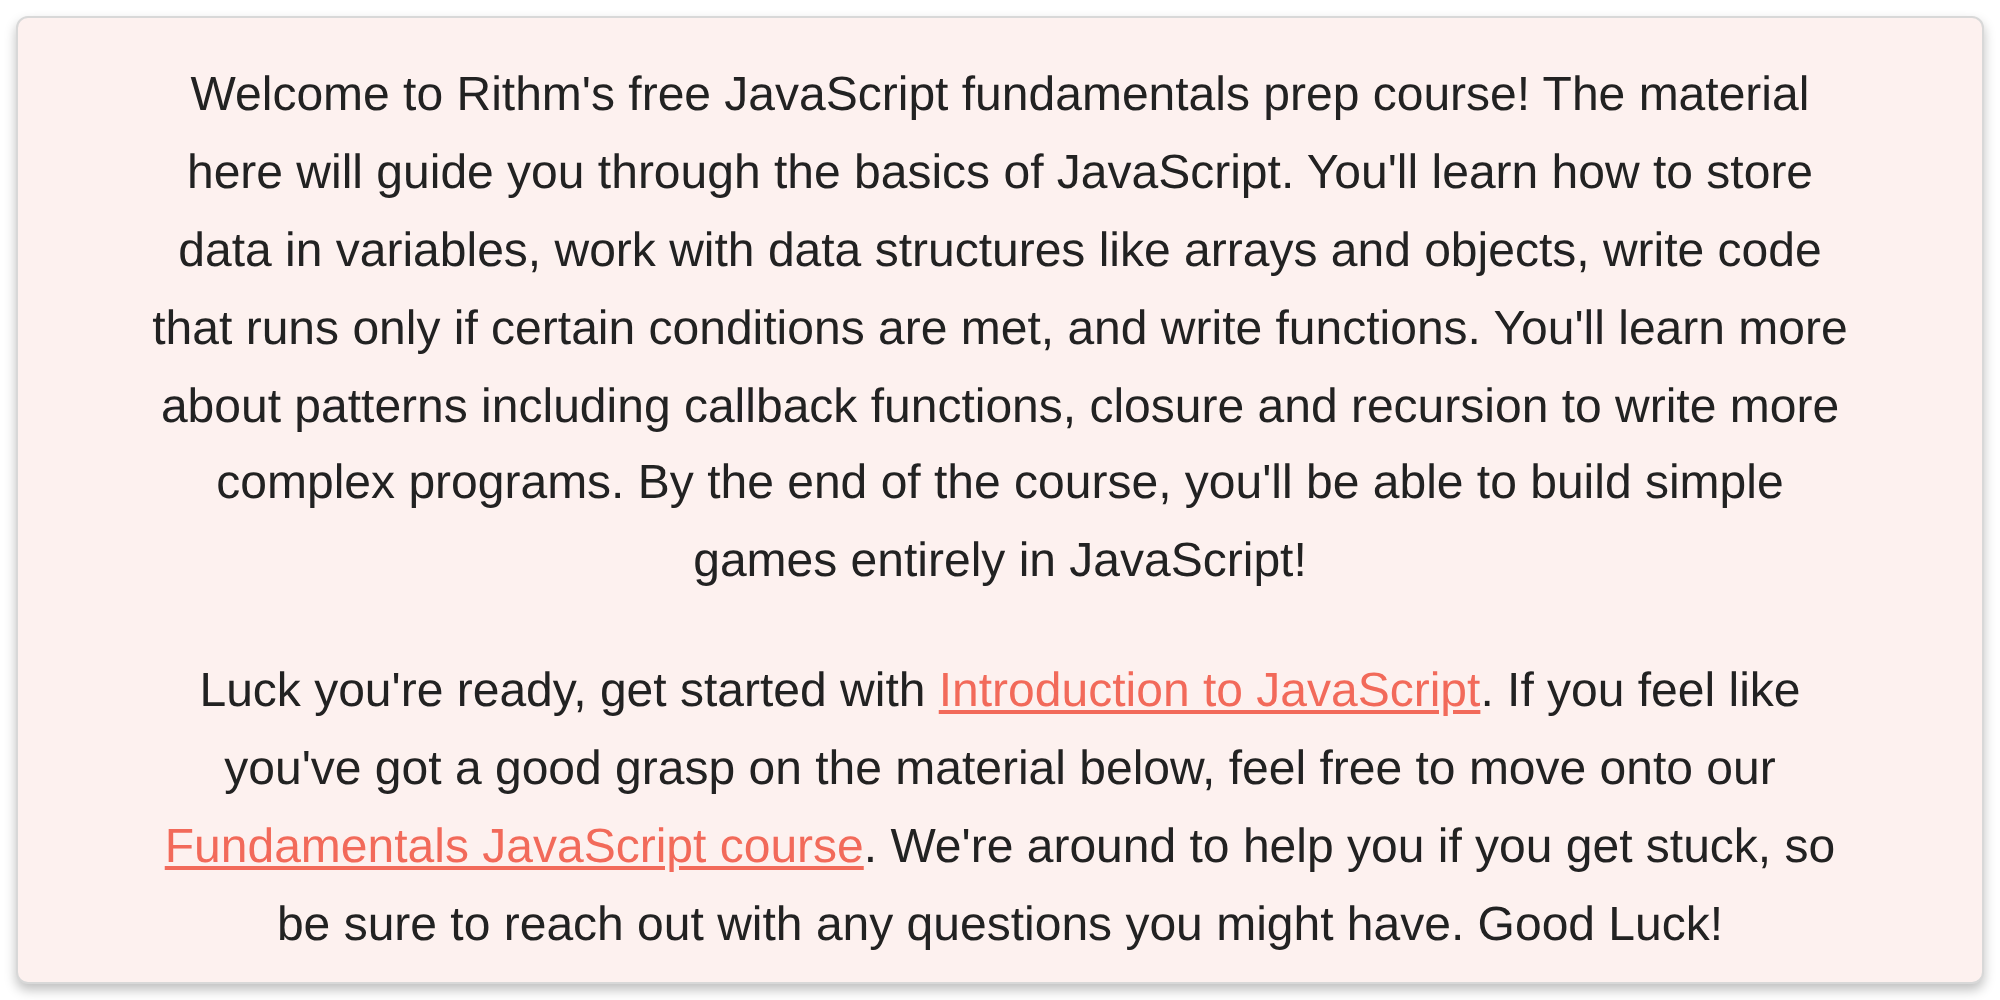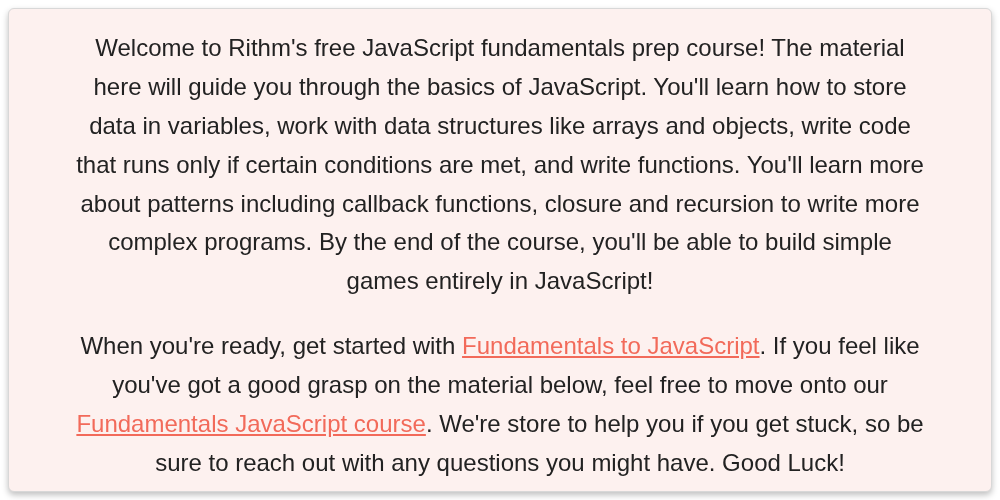--- a/index.html
+++ b/index.html
@@ -53,15 +53,15 @@
     }
   </style>
 </head>
 <body>
 
 <div class="card">
 
   <p class="body-text para1">Welcome to Rithm's free JavaScript fundamentals prep course! The material here will guide you through the basics of JavaScript. You'll learn how to store data in variables, work with data structures like arrays and objects, write code that runs only if certain conditions are met, and write functions. You'll learn more about patterns including callback functions, closure and recursion to write more complex programs. By the end of the course, you'll be able to build simple games entirely in JavaScript!</p>
 
   <p class="body-text para2">
-    <span>When you're ready, get started with </span><a class="link">Fundamentals to JavaScript</a><span>. If you feel like you've got a good grasp on the material below, feel free to move onto our </span><a class="link">Fundamentals JavaScript course</a><span>. We're store to help you if you get stuck, so be sure to reach out with any questions you might have. Good Luck!</span>
+    <span>Luck you're ready, get started with </span><a class="link">Introduction to JavaScript</a><span>. If you feel like you've got a good grasp on the material below, feel free to move onto our </span><a class="link">Fundamentals JavaScript course</a><span>. We're around to help you if you get stuck, so be sure to reach out with any questions you might have. Good Luck!</span>
   </p>
 </div>
 
 </body></html>

